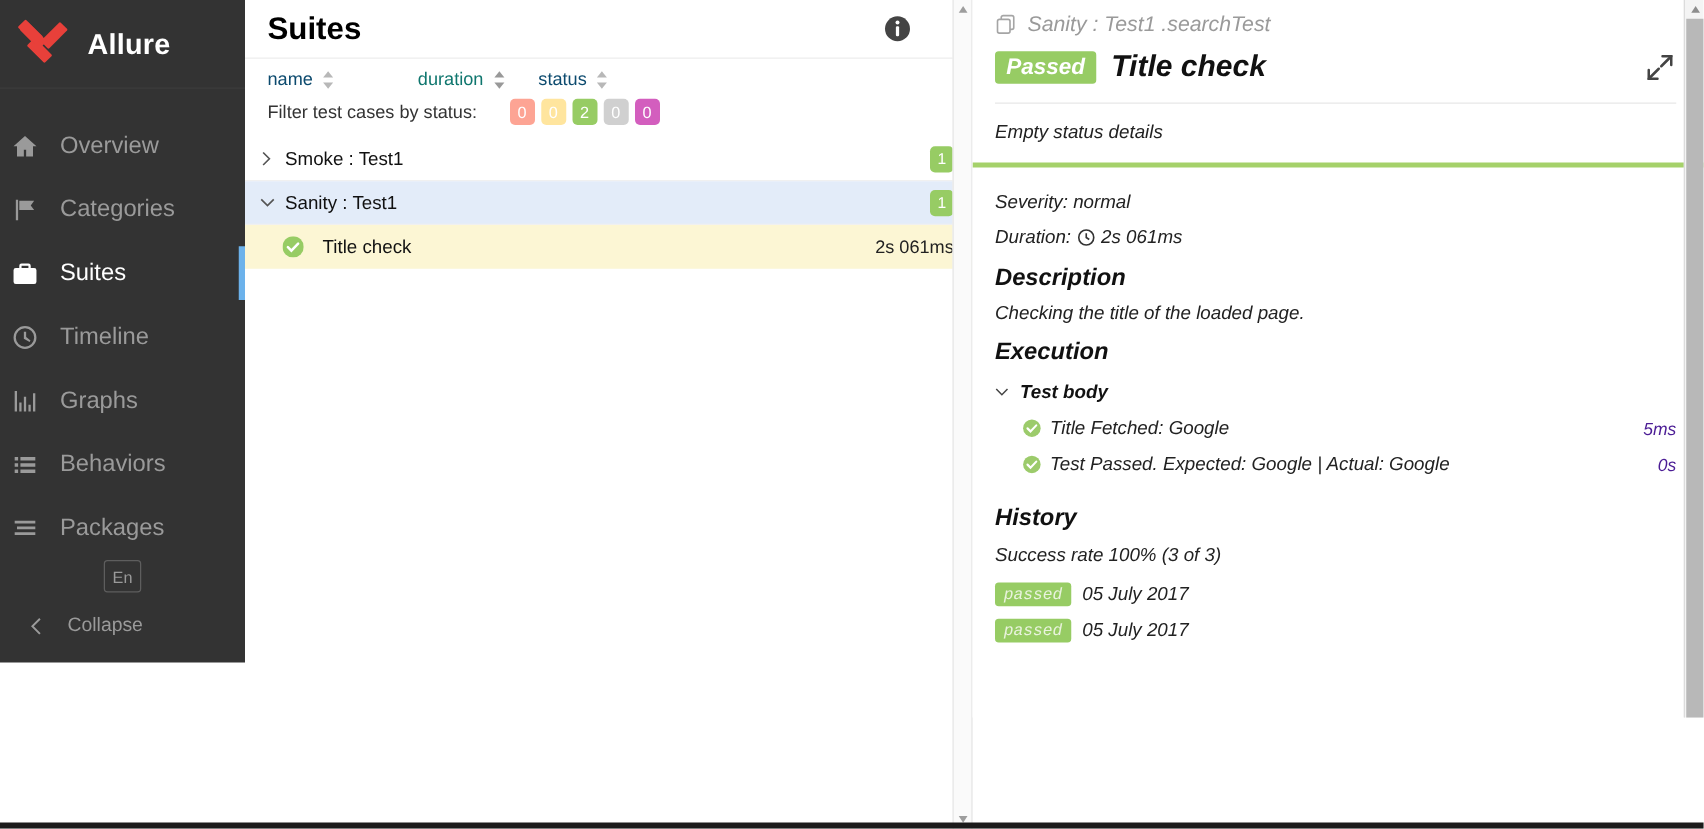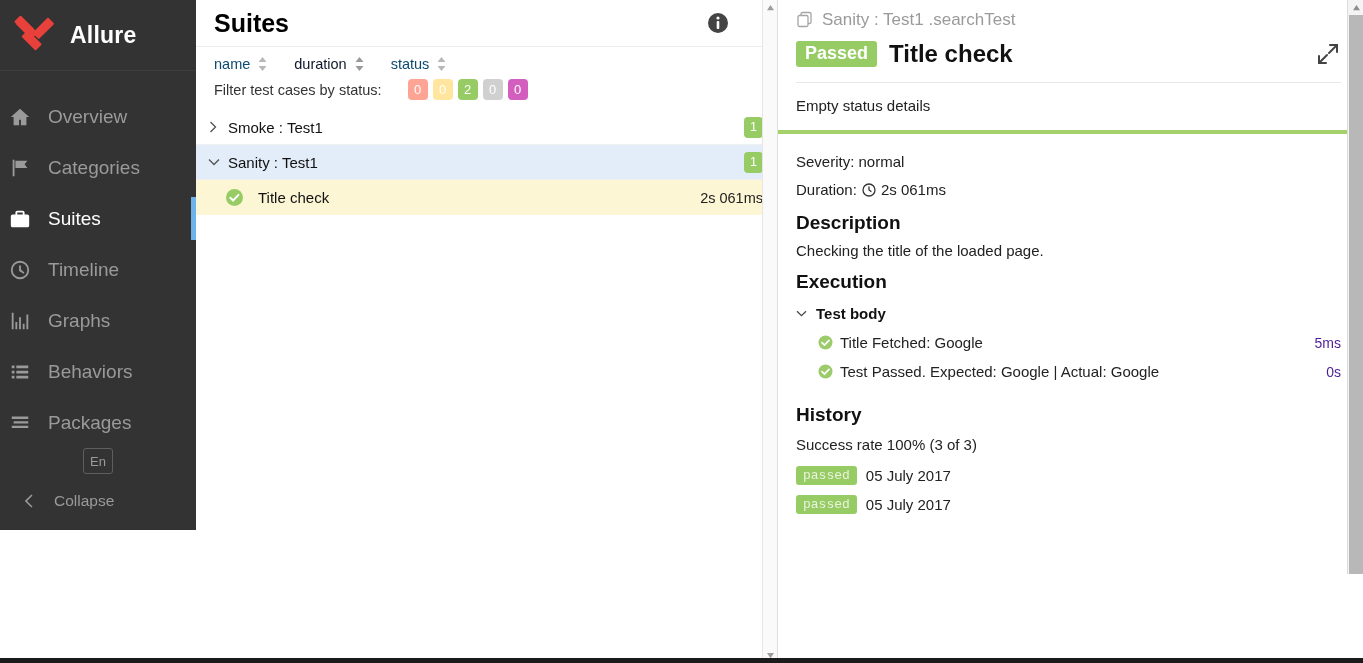--- a/index.html
+++ b/index.html
@@ -79,21 +79,21 @@
   .tree-title { font-size: 25px; font-weight: bold; color: #000; }
   .info-icon { margin-left: auto; margin-right: 48px; cursor: pointer;
                 width: 22px; height: 22px; }
   .sortbar {
     display: flex; align-items: center; gap: 8px;
     padding: 9px 0 4px 18px; font-size: 14.5px;
   }
   .sort-item { display: flex; align-items: center; gap: 7px; cursor: pointer;
                margin-right: 18px; user-select: none; }
   .sort-item .lbl { color: #0c4a6e; }
-  .sort-item.active .lbl { color: #0f172a; }
+  .sort-item.active .lbl { color: #0f766e; margin-left: 40px; }
   .updown { width: 11px; height: 16px; flex: 0 0 11px; }
   .filterbar {
     display: flex; align-items: center; gap: 5px;
     padding: 3px 0 10px 18px; font-size: 14.5px; color: #333;
   }
   .filterbar .flabel { margin-right: 21px; }
   .sbadge {
     min-width: 20px; height: 21px; border-radius: 4px;
     display: flex; align-items: center; justify-content: center;
     color: #fff; font-size: 13px; padding: 0 5px; cursor: pointer;
@@ -127,21 +127,21 @@
   }
   .sb-arrow {
     position: absolute; left: 0; width: 15px; height: 15px;
     display: flex; align-items: center; justify-content: center;
   }
   .sb-arrow.up { top: 0; } .sb-arrow.dn { bottom: 0; }
 
   
   .detail {
     flex: 1 1 auto; height: 574px; background: #ffffff;
-    position: relative; overflow: hidden;
+    position: relative; overflow: hidden; font-style: italic;
   }
   .detail-inner { padding: 0 22px 0 18px; }
   .crumb {
     display: flex; align-items: center; gap: 8px;
     padding-top: 10px; color: #9a9a9a; font-size: 17px;
   }
   .crumb .copy-ico { width: 18px; height: 18px; flex: 0 0 18px; }
   .title-row {
     display: flex; align-items: center; gap: 12px;
     padding: 10px 0 14px 0;

